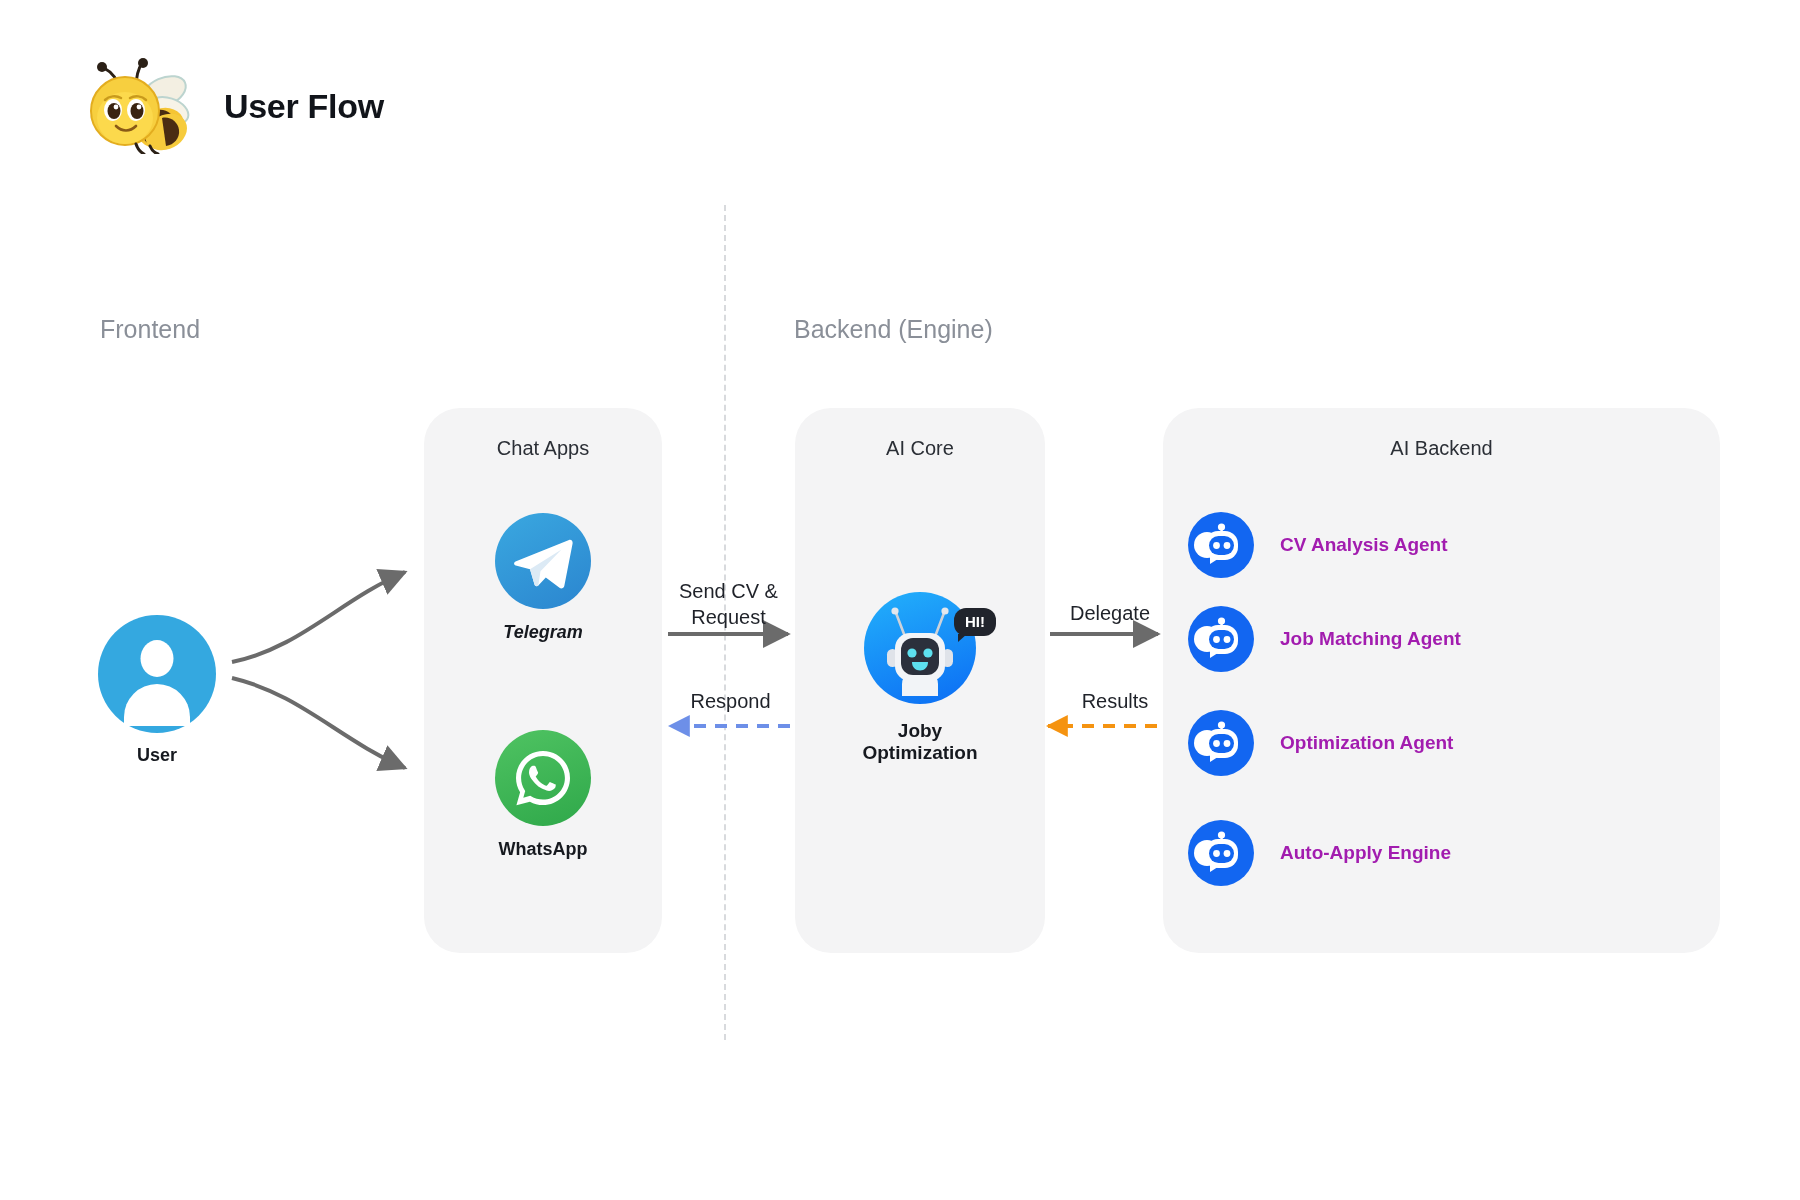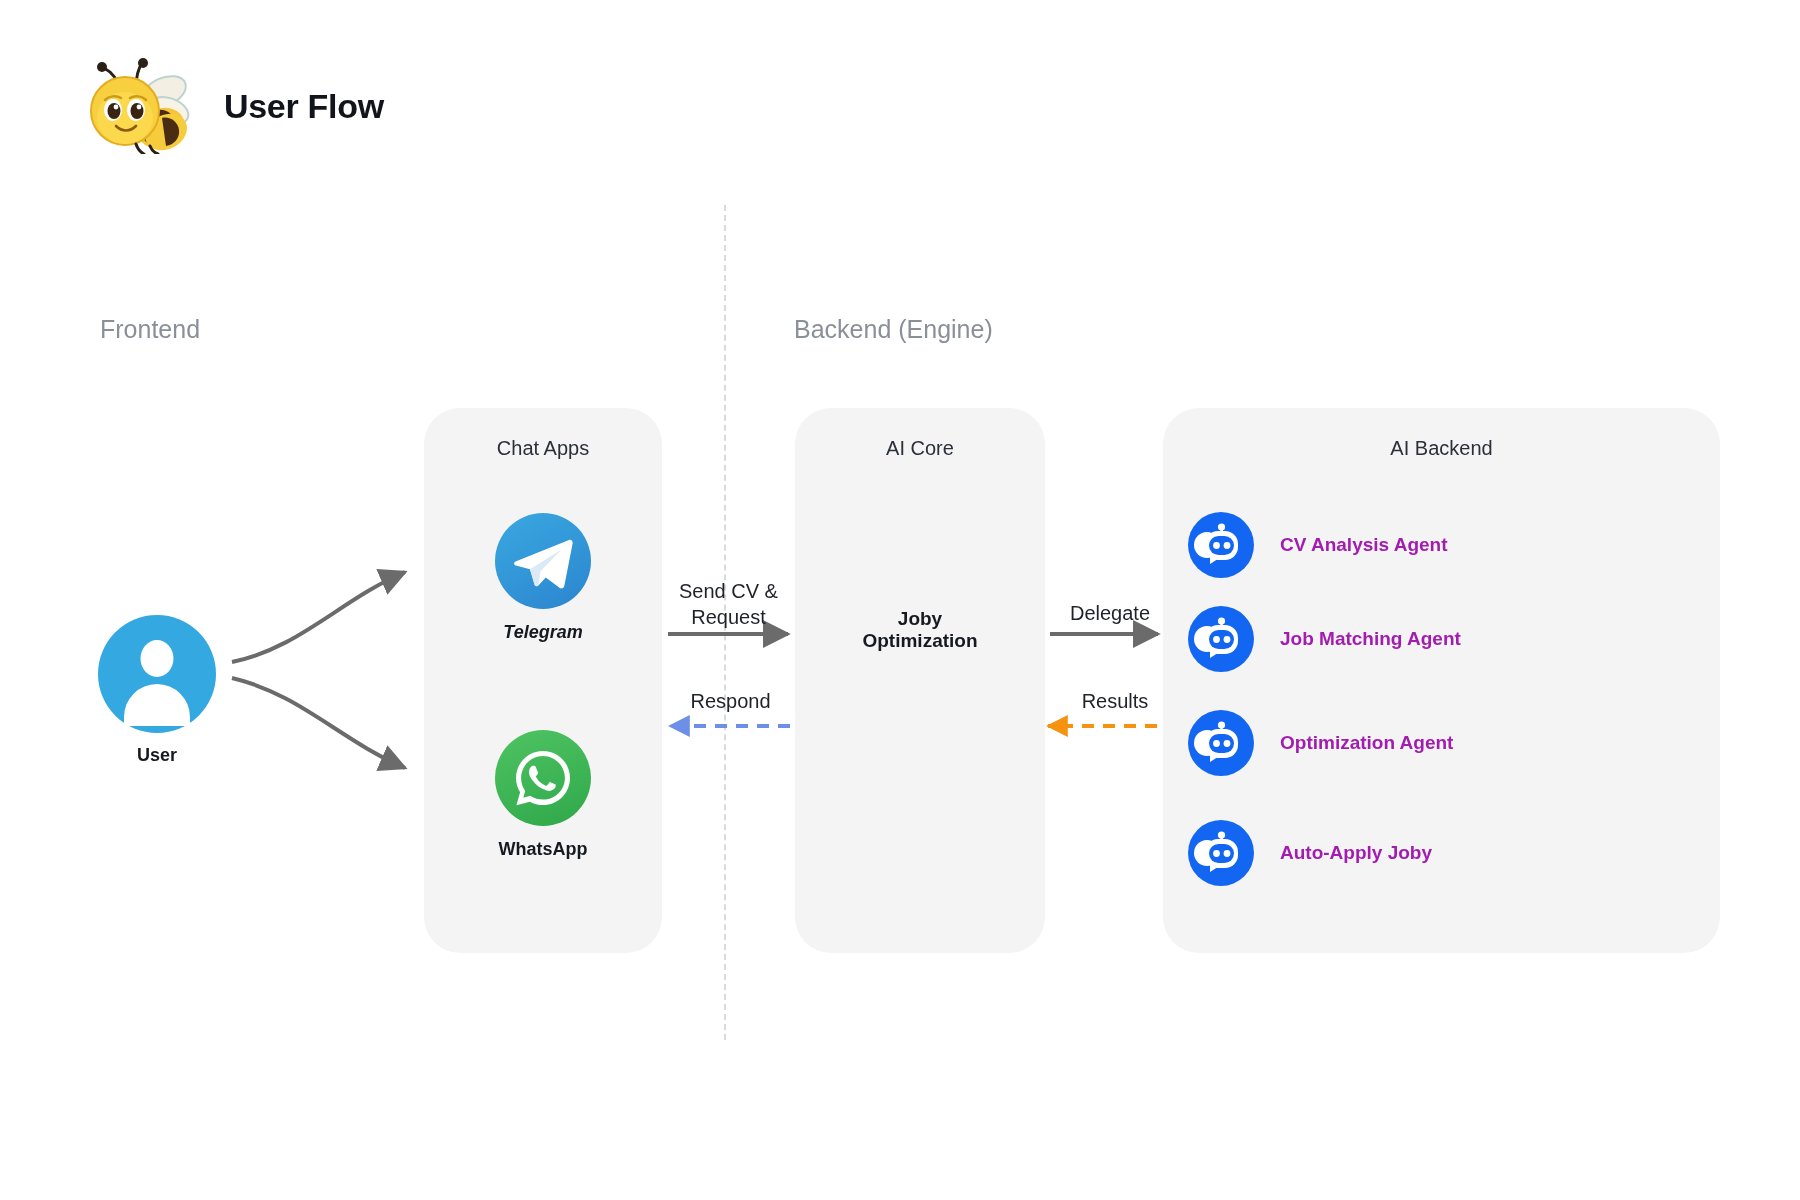--- a/index.html
+++ b/index.html
@@ -342,20 +342,46 @@
     <svg viewBox="0 0 96 96" width="96" height="96">
       <path d="M48 21 C33 21 21 33 21 48 C21 53.2 22.5 58.1 25.1 62.2 L21.4 75.3 L34.9 71.7 C38.8 73.9 43.3 75.1 48 75.1 C63 75.1 75 63 75 48 C75 33 63 21 48 21 Z
                M48 69.6 C43.7 69.6 39.6 68.4 36.1 66.3 L35.2 65.8 L28.3 67.7 L30.2 61 L29.6 60 C27.3 56.3 26.1 52.2 26.1 48 C26.1 35.9 35.9 26.1 48 26.1 C60.1 26.1 69.9 35.9 69.9 48 C69.9 60.1 60.1 69.6 48 69.6 Z" fill="#ffffff"></path>
       <path d="M60.3 54.6 C59.6 54.2 56.2 52.6 55.6 52.3 C55 52.1 54.5 52 54.1 52.7 C53.7 53.4 52.4 54.9 52 55.4 C51.6 55.8 51.2 55.9 50.5 55.5 C49.9 55.2 47.6 54.4 44.9 52 C42.8 50.1 41.4 47.8 41 47.1 C40.6 46.4 40.9 46 41.3 45.7 C41.6 45.4 42 44.9 42.3 44.5 C42.6 44.1 42.7 43.8 43 43.3 C43.2 42.8 43.1 42.4 42.9 42 C42.7 41.7 41.3 38.3 40.8 36.9 C40.2 35.6 39.7 35.8 39.3 35.7 C38.9 35.7 38.5 35.7 38 35.7 C37.6 35.7 36.9 35.9 36.3 36.6 C35.7 37.3 34 38.9 34 42.2 C34 45.6 36.4 48.8 36.7 49.3 C37.1 49.7 41.3 56.3 47.9 59.1 C49.4 59.8 50.7 60.2 51.6 60.5 C53.2 61 54.6 60.9 55.7 60.8 C56.9 60.6 59.7 59.1 60.3 57.6 C60.8 56.1 60.8 54.8 60.7 54.5 C60.5 54.3 60.1 54.1 60.3 54.6 Z" fill="#ffffff"></path>
     </svg>
   </div>
   <div class="node-label">WhatsApp</div>
 </div>
 
 <div class="node" id="node-joby">
+  <div class="joby-wrap">
+    <div class="joby-circle">
+      <svg viewBox="0 0 112 112" width="112" height="112">
+
+        <line x1="40" y1="42" x2="32" y2="21" stroke="#cdd2da" stroke-width="2.6" stroke-linecap="round"></line>
+        <line x1="72" y1="42" x2="80" y2="21" stroke="#cdd2da" stroke-width="2.6" stroke-linecap="round"></line>
+        <circle cx="31" cy="19" r="3.6" fill="#e3e7ed"></circle>
+        <circle cx="81" cy="19" r="3.6" fill="#e3e7ed"></circle>
+
+        <rect x="23" y="57" width="11" height="18" rx="5.5" fill="#dfe3e9"></rect>
+        <rect x="78" y="57" width="11" height="18" rx="5.5" fill="#dfe3e9"></rect>
+
+        <path d="M38 92 C38 83 46 77 56 77 C66 77 74 83 74 92 L74 104 L38 104 Z" fill="#f2f4f7"></path>
+
+        <rect x="31" y="41" width="50" height="48" rx="15" fill="#f2f4f7"></rect>
+
+        <rect x="37" y="46" width="38" height="37" rx="12" fill="#2b303c"></rect>
+
+        <circle cx="48" cy="61" r="4.6" fill="#5de0ef"></circle>
+        <circle cx="64" cy="61" r="4.6" fill="#5de0ef"></circle>
+
+        <path d="M48 70 L64 70 C64 75.5 60.4 78.5 56 78.5 C51.6 78.5 48 75.5 48 70 Z" fill="#5de0ef"></path>
+      </svg>
+    </div>
+    <div class="hi-bubble">HI!</div>
+  </div>
   <div class="node-label">Joby
 Optimization</div>
 </div>
 
 <div class="agent-row" style="top:512px">
   <div class="agent-icon">
     <svg viewBox="0 0 66 66" width="66" height="66">
       <circle cx="19" cy="33" r="13" fill="#ffffff"></circle>
       <path d="M22 52 L22 41 L33 45 Z" fill="#ffffff"></path>
       <rect x="17" y="19" width="33" height="29" rx="13" fill="#ffffff"></rect>
@@ -407,14 +433,14 @@
       <circle cx="19" cy="33" r="13" fill="#ffffff"></circle>
       <path d="M22 52 L22 41 L33 45 Z" fill="#ffffff"></path>
       <rect x="17" y="19" width="33" height="29" rx="13" fill="#ffffff"></rect>
       <circle cx="33.5" cy="15" r="3.6" fill="#ffffff"></circle>
       <rect x="32.4" y="16.5" width="2.4" height="5" fill="#ffffff"></rect>
       <rect x="21" y="24" width="25" height="19" rx="9.5" fill="#1266f1"></rect>
       <circle cx="28.5" cy="33.5" r="3.4" fill="#ffffff"></circle>
       <circle cx="39" cy="33.5" r="3.4" fill="#ffffff"></circle>
     </svg>
   </div>
-  <div class="agent-label">Auto-Apply Joby</div>
+  <div class="agent-label">Auto-Apply Engine</div>
 </div>
 
 </body></html>

